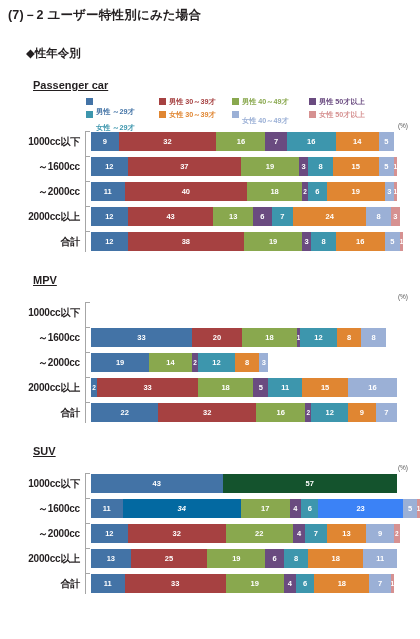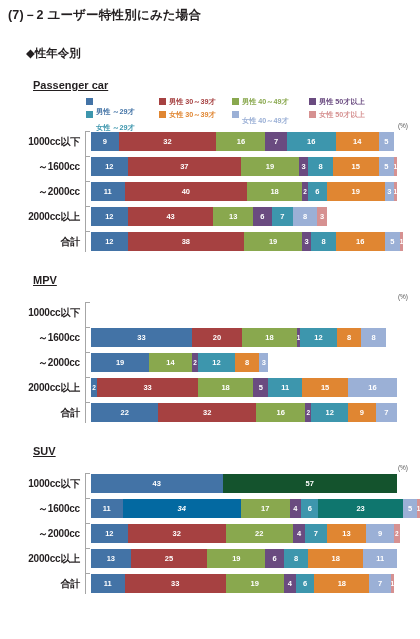--- a/index.html
+++ b/index.html
@@ -217,20 +217,21 @@
           </div>
           <div class="row">
             <div class="row-label">2000cc以上</div>
             <div class="tick"></div>
             <div class="bar">
               <div class="seg" style="background: rgb(67, 115, 166); width: 36.72px;">12</div>
               <div class="seg" style="background: rgb(166, 65, 65); width: 85.68px;">43</div>
               <div class="seg" style="background: rgb(137, 168, 78); width: 39.78px;">13</div>
               <div class="seg" style="background: rgb(106, 75, 128); width: 18.36px;">6</div>
               <div class="seg" style="background: rgb(61, 150, 173); width: 21.42px;">7</div>
+              <div class="seg" style="background: rgb(224, 134, 50); width: 73.44px;">24</div>
               <div class="seg" style="background: rgb(155, 176, 214); width: 24.48px;">8</div>
               <div class="seg" style="background: rgb(214, 145, 145); width: 9.18px;">3</div>
             </div>
           </div>
           <div class="row">
             <div class="row-label">合計</div>
             <div class="tick"></div>
             <div class="bar">
               <div class="seg" style="background: rgb(67, 115, 166); width: 36.72px;">12</div>
               <div class="seg" style="background: rgb(166, 65, 65); width: 116.28px;">38</div>
@@ -324,21 +325,21 @@
           </div>
           <div class="row">
             <div class="row-label">～1600cc</div>
             <div class="tick"></div>
             <div class="bar">
               <div class="seg" style="background: rgb(67, 115, 166); width: 33.66px;">11</div>
               <div class="seg" style="background: #0369a1; width: 126px; font-style: italic;">34</div>
               <div class="seg" style="background: rgb(137, 168, 78); width: 52.02px;">17</div>
               <div class="seg" style="background: rgb(106, 75, 128); width: 12.24px;">4</div>
               <div class="seg" style="background: rgb(61, 150, 173); width: 18.36px;">6</div>
-              <div class="seg" style="background: #0f766e; width: 90px;">23</div>
+              <div class="seg" style="background: #3b82f6; width: 90px;">23</div>
               <div class="seg" style="background: rgb(155, 176, 214); width: 15.3px;">5</div>
               <div class="seg" style="background: rgb(214, 145, 145); width: 3.06px; font-size: 6.5px;">1</div>
             </div>
           </div>
           <div class="row">
             <div class="row-label">～2000cc</div>
             <div class="tick"></div>
             <div class="bar">
               <div class="seg" style="background: rgb(67, 115, 166); width: 36.72px;">12</div>
               <div class="seg" style="background: rgb(166, 65, 65); width: 97.92px;">32</div>

